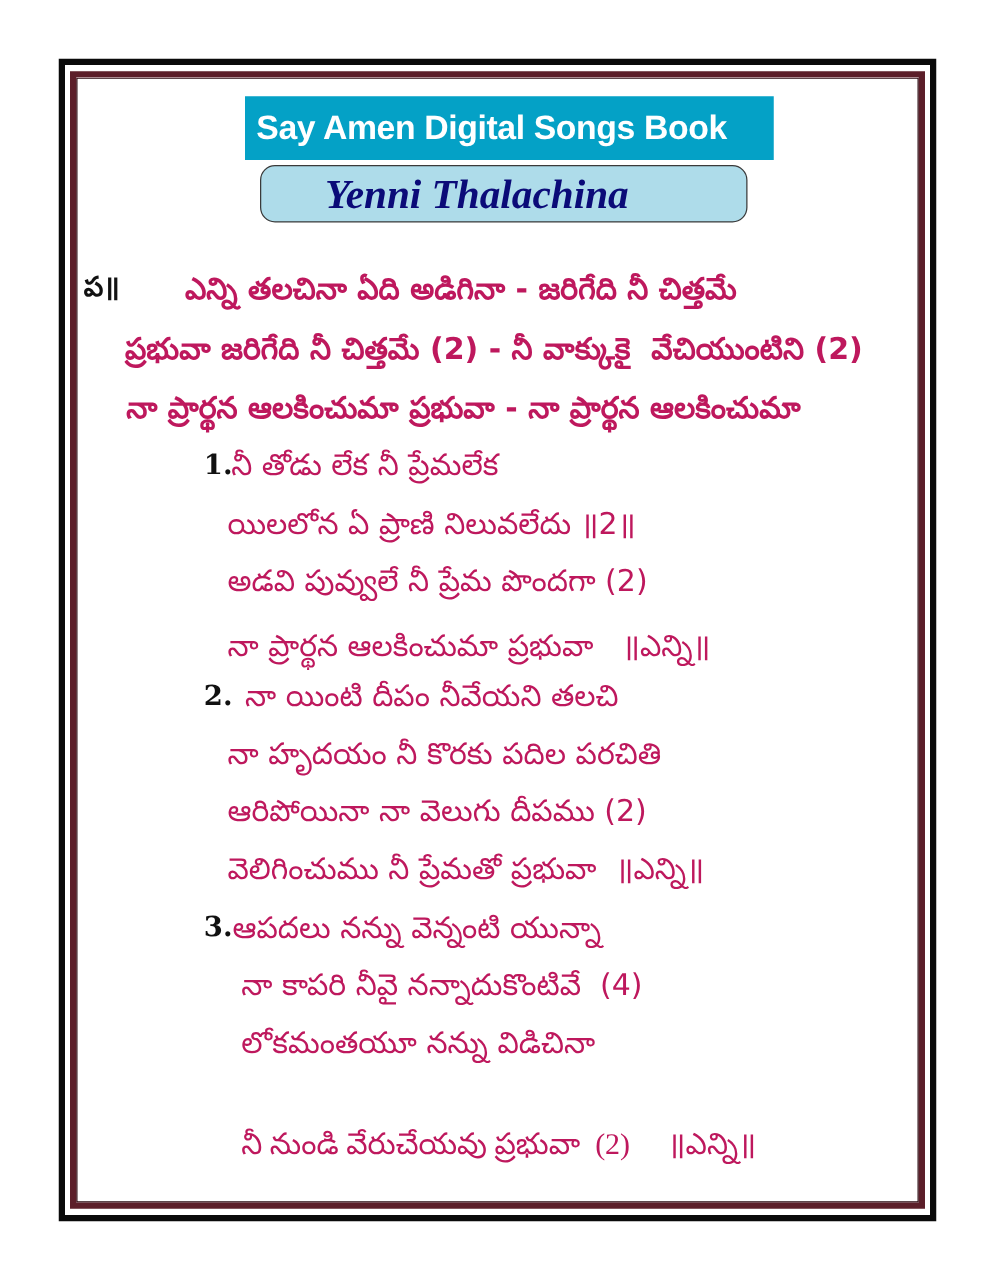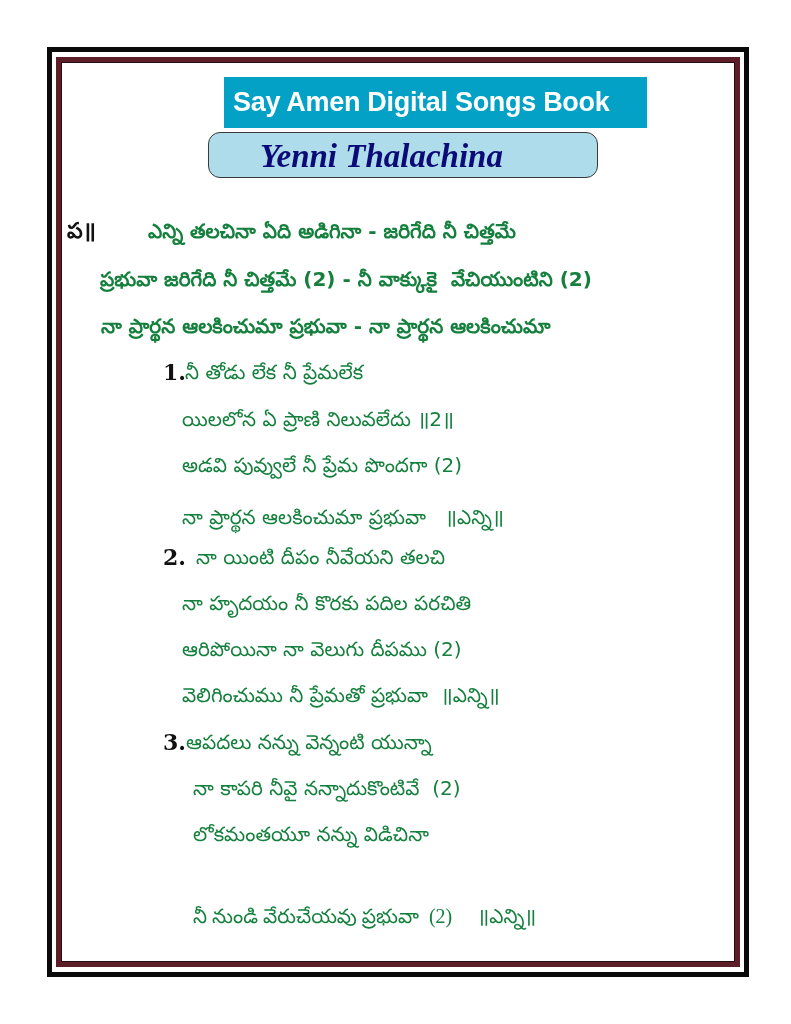--- a/index.html
+++ b/index.html
@@ -43,21 +43,20 @@
       background: #04a1c6;
       color: #ffffff;
       font-family: "Liberation Sans", sans-serif;
       font-weight: bold;
       font-size: 27px;
       line-height: 51px;
       padding-left: 9px;
       box-sizing: border-box;
       white-space: nowrap;
       letter-spacing: -0.3px;
-      margin-left: 28px;
     }
     .title-pill {
       position: absolute;
       left: 208px;
       top: 132px;
       width: 390px;
       height: 46px;
       background: #aedcea;
       border: 1.5px solid #3a3a3a;
       border-radius: 12px;
@@ -72,23 +71,23 @@
       font-style: italic;
       font-weight: bold;
       font-size: 33px;
       line-height: 44px;
       white-space: nowrap;
       margin-left: 13px;
     }
     .line {
       position: absolute;
       white-space: pre;
-      font-size: 20px;
+      font-size: 24px;
       line-height: 30px;
-      color: #15803d;
+      color: #be185d;
     }
     .chorus .line {
       font-weight: bold;
     }
     .marker {
       position: absolute;
       white-space: pre;
       font-size: 22px;
       line-height: 30px;
       font-weight: bold;
@@ -131,16 +130,16 @@
   <span class="vnum" style="left:163px; top:542px;">2.</span>
   <span class="line" style="left:186px; top:542px;margin-left:10px;">నా యింటి దీపం నీవేయని తలచి</span>
   <span class="line" style="left:182px; top:588px;">నా హృదయం నీ కొరకు పదిల పరచితి</span>
   <span class="line" style="left:182px; top:634px;">ఆరిపోయినా నా వెలుగు దీపము (2)</span>
   <span class="line" style="left:182px; top:680px;">వెలిగించుము నీ ప్రేమతో ప్రభువా  ॥ఎన్ని॥</span>
 </div>
 
 <div>
   <span class="vnum" style="left:163px; top:727px;">3.</span>
   <span class="line" style="left:186px; top:727px;">ఆపదలు నన్ను వెన్నంటి యున్నా</span>
-  <span class="line" style="left:193px; top:773px;">నా కాపరి నీవై నన్నాదుకొంటివే  (2)</span>
+  <span class="line" style="left:193px; top:773px;">నా కాపరి నీవై నన్నాదుకొంటివే  (4)</span>
   <span class="line" style="left:193px; top:819px;">లోకమంతయూ నన్ను విడిచినా</span>
   <span class="line" style="left:193px; top:901px;font-family:Liberation Serif, serif;">నీ నుండి వేరుచేయవు ప్రభువా  (2)     ॥ఎన్ని॥</span>
 </div>
 
 </body></html>

